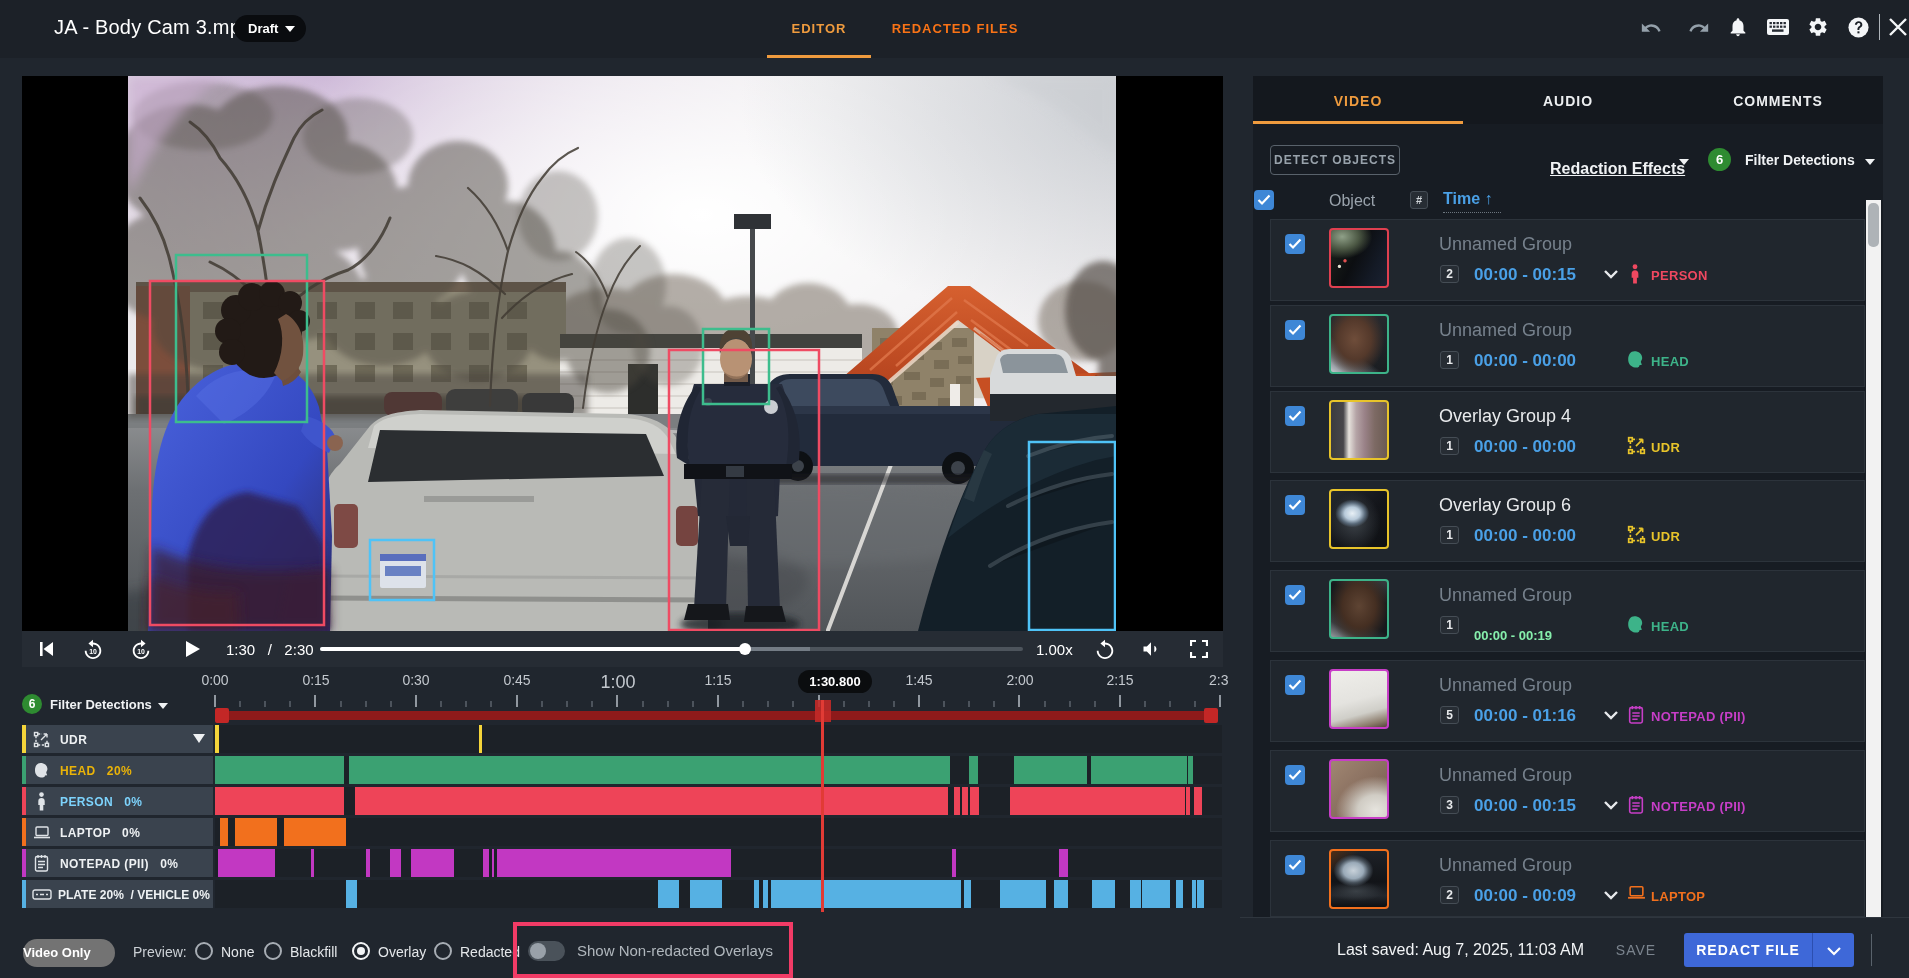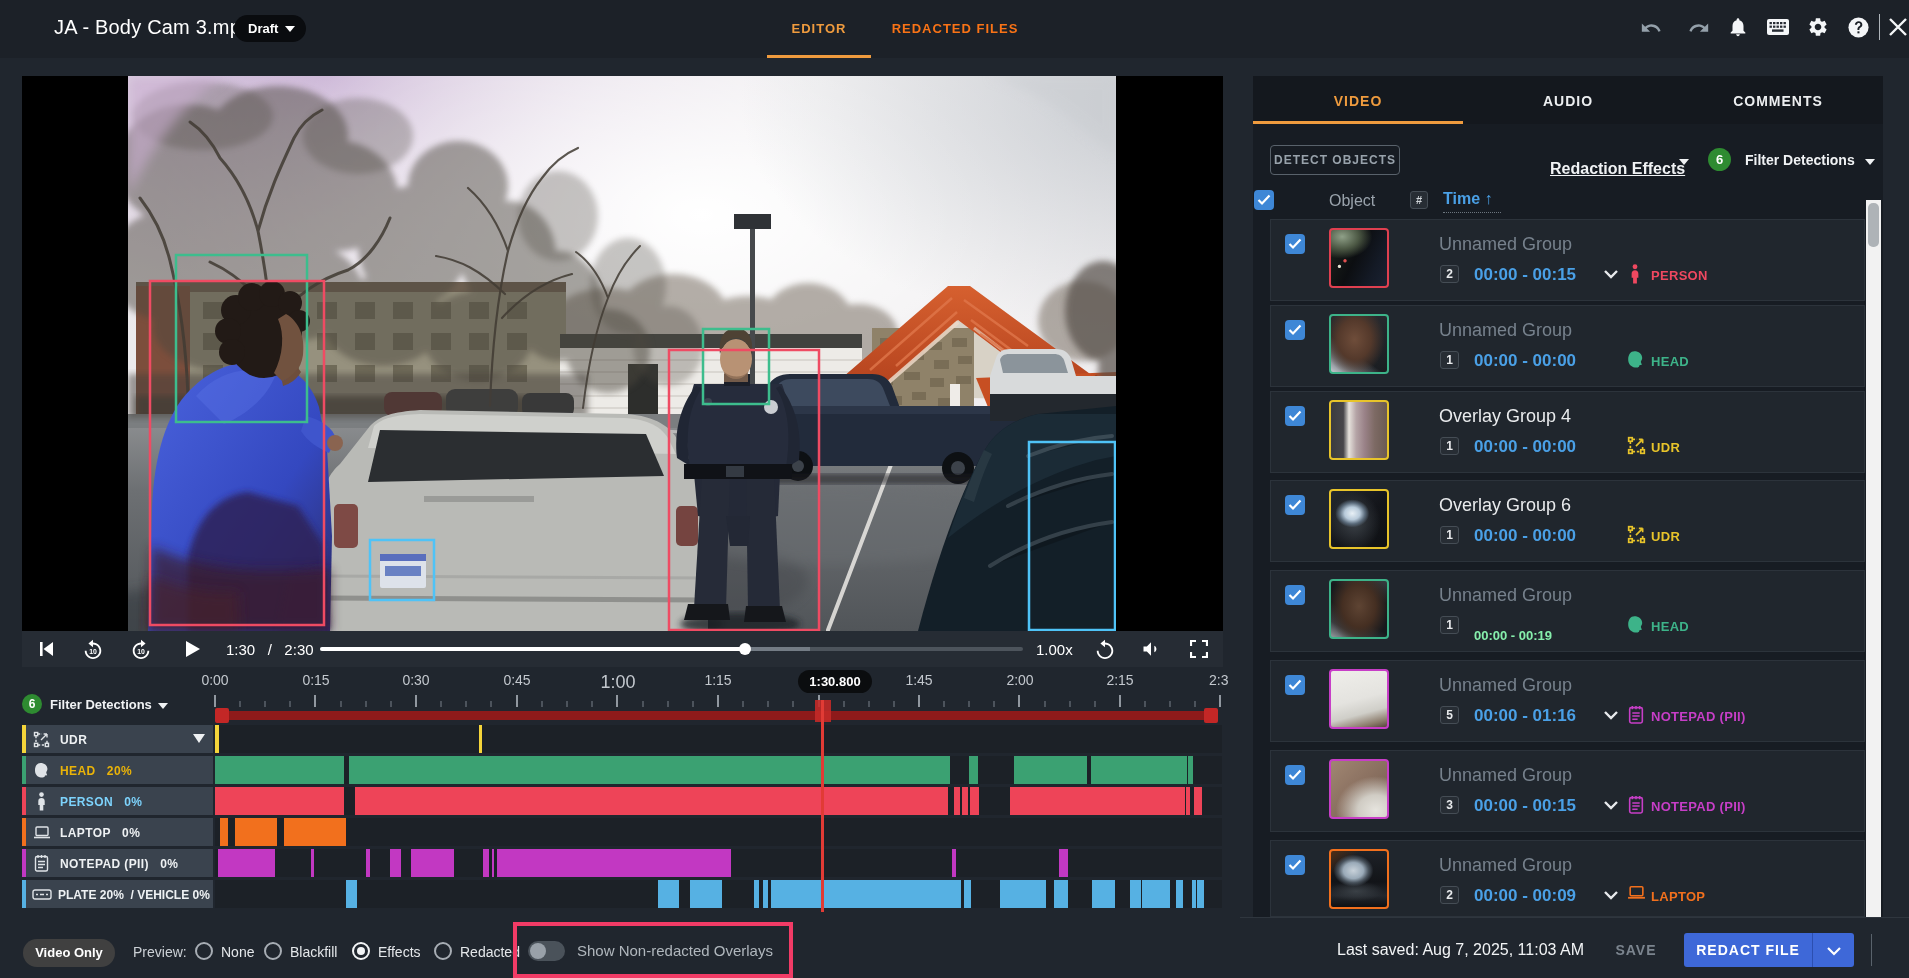--- a/index.html
+++ b/index.html
@@ -568,30 +568,30 @@
     <div class="a" style="left:927px;top:0;width:28px;height:28px;background:#56b1e3;"></div>
     <div class="a" style="left:961px;top:0;width:7px;height:28px;background:#56b1e3;"></div>
     <div class="a" style="left:977px;top:0;width:4px;height:28px;background:#56b1e3;"></div>
     <div class="a" style="left:982px;top:0;width:7px;height:28px;background:#56b1e3;"></div>
   </div>
   <div class="a" style="left:815px;top:33px;width:16px;height:22px;background:#c32a28;opacity:.9;"></div>
   <div class="a" style="left:821px;top:33px;width:3px;height:212px;background:#e13b35;"></div>
 </div>
 
 <div class="a" id="bottombar" style="left:0;top:920px;width:1230px;height:58px;">
-  <div class="a" style="left:23px;top:19px;width:92px;height:28px;background:#404040;border-radius:15px;color:#fff;font-size:13px;font-weight:700;text-align:center;line-height:28px;">Video Only</div>
+  <div class="a" style="left:23px;top:19px;width:92px;height:28px;background:#737373;border-radius:15px;color:#fff;font-size:13px;font-weight:700;text-align:left;line-height:28px;">Video Only</div>
   <div class="a" style="left:133px;top:24px;font-size:14px;color:#ccd1d6;">Preview:</div>
   <div class="a" style="left:195px;top:22px;width:18px;height:18px;border:2px solid #a7adb4;border-radius:50%;"></div>
   <div class="a" style="left:221px;top:24px;font-size:14px;color:#e4e7ea;">None</div>
   <div class="a" style="left:264px;top:22px;width:18px;height:18px;border:2px solid #a7adb4;border-radius:50%;"></div>
   <div class="a" style="left:290px;top:24px;font-size:14px;color:#e4e7ea;">Blackfill</div>
   <div class="a" style="left:352px;top:22px;width:18px;height:18px;border:2px solid #f2f4f6;border-radius:50%;">
         <div class="a" style="left:3px;top:3px;width:8px;height:8px;background:#f2f4f6;border-radius:50%;"></div>
       </div>
-  <div class="a" style="left:378px;top:24px;font-size:14px;color:#e4e7ea;">Effects</div>
+  <div class="a" style="left:378px;top:24px;font-size:14px;color:#e4e7ea;">Overlay</div>
   <div class="a" style="left:434px;top:22px;width:18px;height:18px;border:2px solid #a7adb4;border-radius:50%;"></div>
   <div class="a" style="left:460px;top:24px;font-size:14px;color:#e4e7ea;">Redacted</div>
   <div class="a" style="left:513px;top:2px;width:280px;height:56px;border:4px solid #f23b66;"></div>
   <div class="a" style="left:528px;top:21px;width:37px;height:20px;background:#4a525a;border-radius:10px;">
         <div class="a" style="left:2px;top:2px;width:16px;height:16px;background:#99a1a9;border-radius:50%;"></div>
       </div>
   <div class="a" style="left:577px;top:22px;font-size:15px;color:#b0b7bd;">Show Non-redacted Overlays</div>
 </div>
 
 <div class="a" id="rpanel" style="left:1240px;top:60px;width:669px;height:918px;">
@@ -767,21 +767,21 @@
   <svg class="a" style="left:356px;top:44px;" width="19" height="15" viewBox="0 0 18 13">
           <rect x="3" y="1" width="12" height="8.5" rx="1" stroke="#f2701d" stroke-width="1.5" fill="none"></rect>
           <path d="M1 11.5 H17" stroke="#f2701d" stroke-width="1.7"></path>
         </svg>
   <div class="a" style="left:380px;top:48px;font-size:13px;font-weight:700;letter-spacing:.3px;color:#f2701d;">LAPTOP</div>
 </div>
 <div class="a" style="left:626px;top:140px;width:15px;height:718px;background:#f2f2f2;"></div>
 <div class="a" style="left:628px;top:143px;width:11px;height:44px;background:#aeb3b7;border-radius:5px;"></div>
 <div class="a" style="left:0;top:857px;width:669px;height:61px;background:#20262e;border-top:1px solid #2f363e;">
   <div class="a" style="left:97px;top:23px;font-size:16px;color:#f2f4f6;">Last saved: Aug 7, 2025, 11:03 AM</div>
-  <div class="a" style="left:356px;top:16px;width:80px;height:33px;color:#7b848e;font-size:14px;font-weight:700;letter-spacing:1px;text-align:center;line-height:33px;">SAVE</div>
+  <div class="a" style="left:356px;top:16px;width:80px;height:33px;color:#7b848e;font-size:14px;font-weight:400;letter-spacing:1px;text-align:center;line-height:33px;">SAVE</div>
   <div class="a" style="left:444px;top:15px;width:128px;height:34px;background:#3e68d8;border-radius:3px 0 0 3px;color:#fff;font-size:14px;font-weight:700;letter-spacing:1px;text-align:center;line-height:34px;">REDACT FILE</div>
   <div class="a" style="left:572px;top:15px;width:42px;height:34px;background:#3e68d8;border-radius:0 3px 3px 0;border-left:1px solid #2c4fb0;">
           <svg class="a" style="left:13px;top:13px;" width="16" height="10" viewBox="0 0 16 10">
             <path d="M2 2 L8 8 L14 2" stroke="#fff" stroke-width="2.2" fill="none"></path>
           </svg>
         </div>
   <div class="a" style="left:631px;top:16px;width:1px;height:32px;background:#59626b;"></div>
 </div>
 </div>
 

